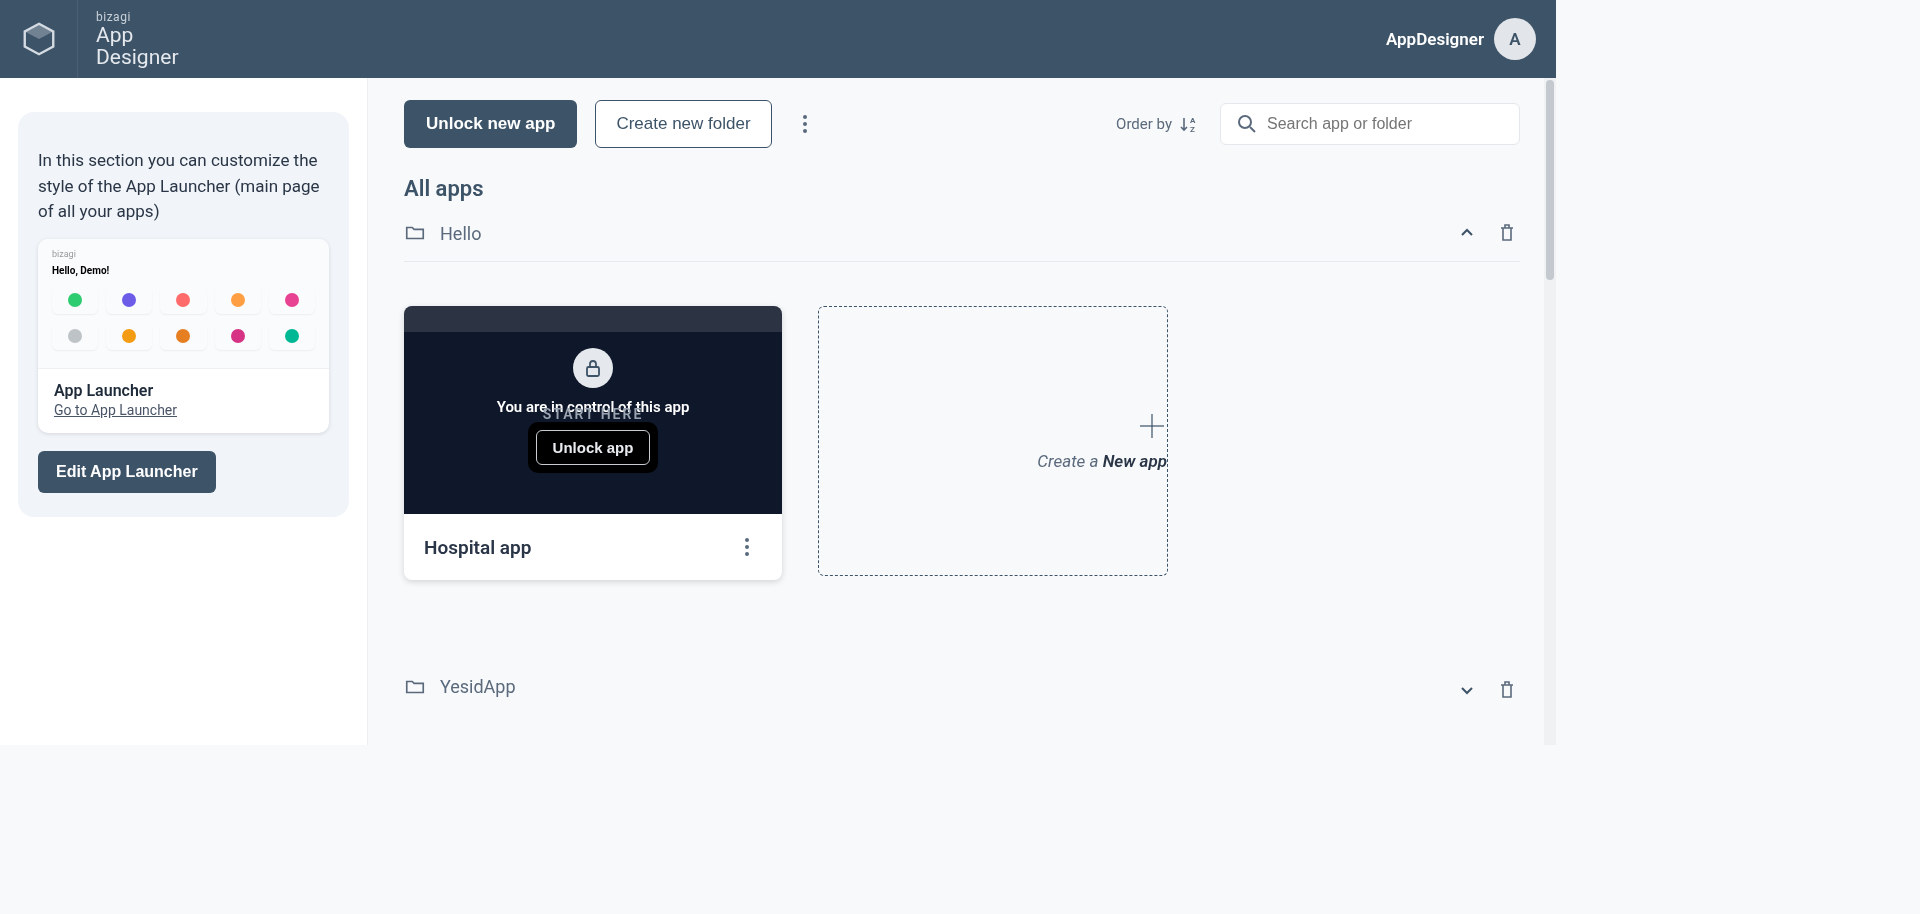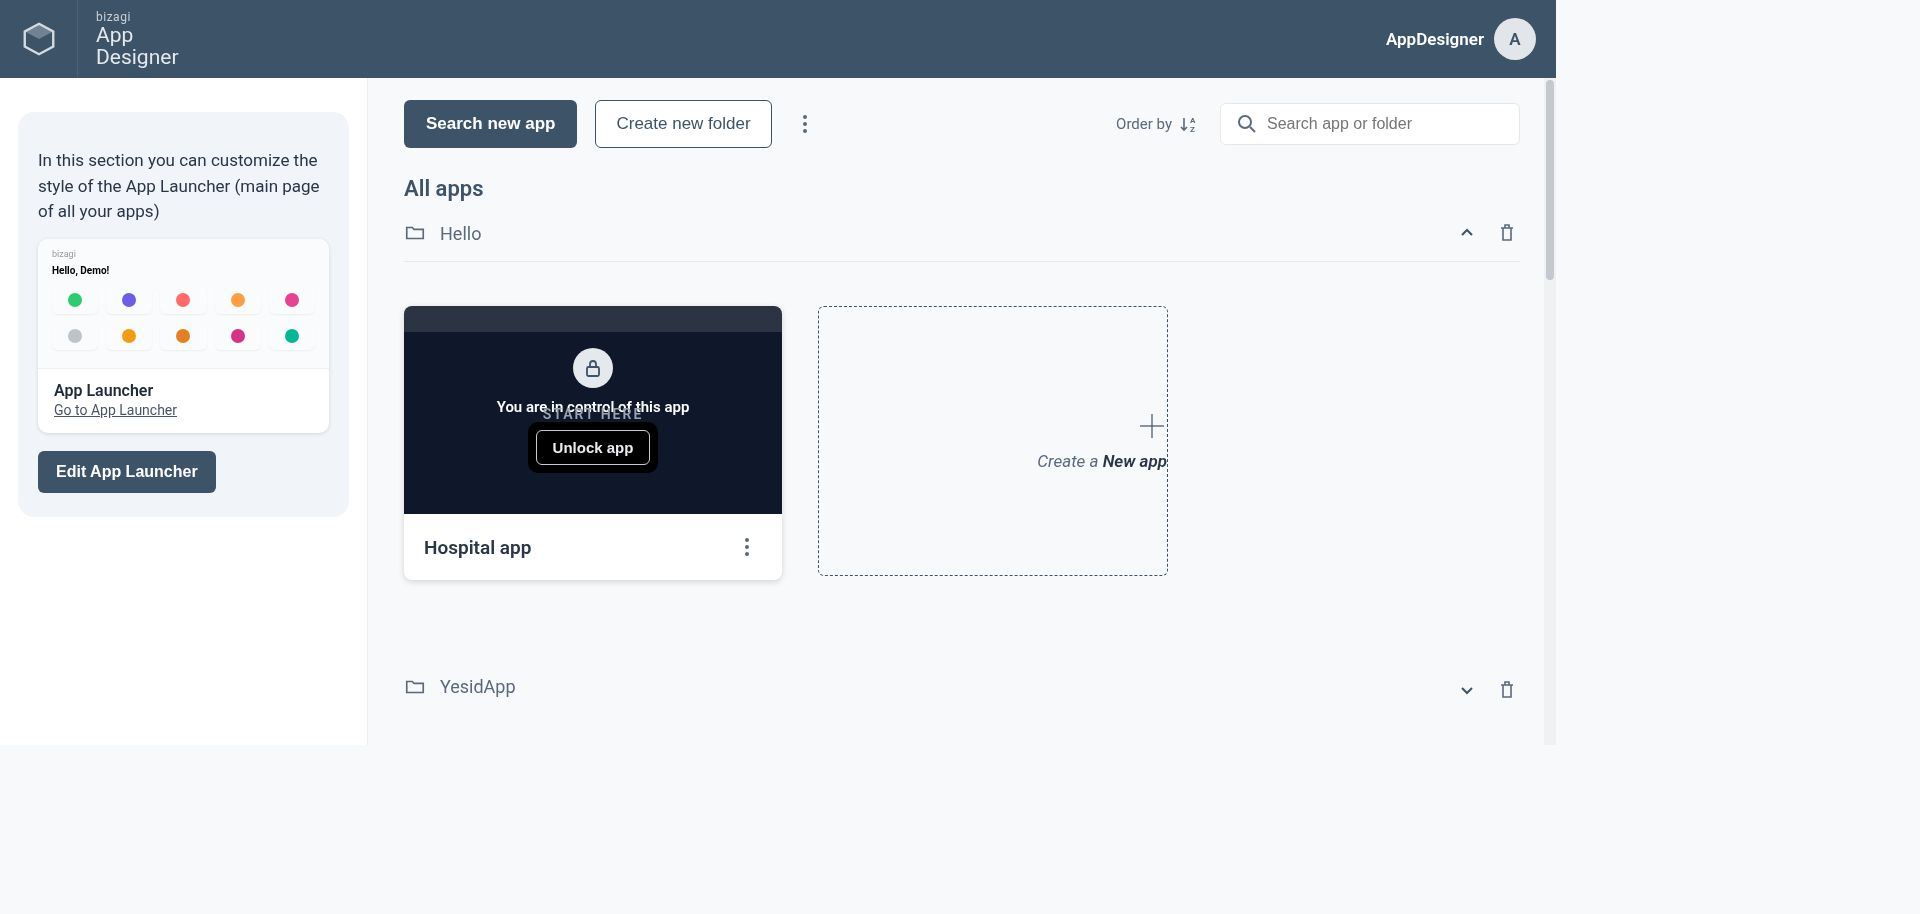--- a/index.html
+++ b/index.html
@@ -248,21 +248,21 @@
           <a href="#" class="preview-footer-link">Go to App Launcher</a>
         </div>
       </div>
 
       <button class="edit-btn">Edit App Launcher</button>
     </div>
   </div>
 
   <div class="main">
     <div class="toolbar">
-      <button class="btn-primary">Search new app</button>
+      <button class="btn-primary">Unlock new app</button>
       <button class="btn-outline">Create new folder</button>
       <button class="kebab-btn">
         <span class="dot"></span>
           <span class="dot"></span>
           <span class="dot"></span>
       </button>
       <div class="toolbar-spacer"></div>
       <div class="order-by">
         <span>Order by</span>
         <svg width="22" height="18" viewBox="0 0 22 18">

